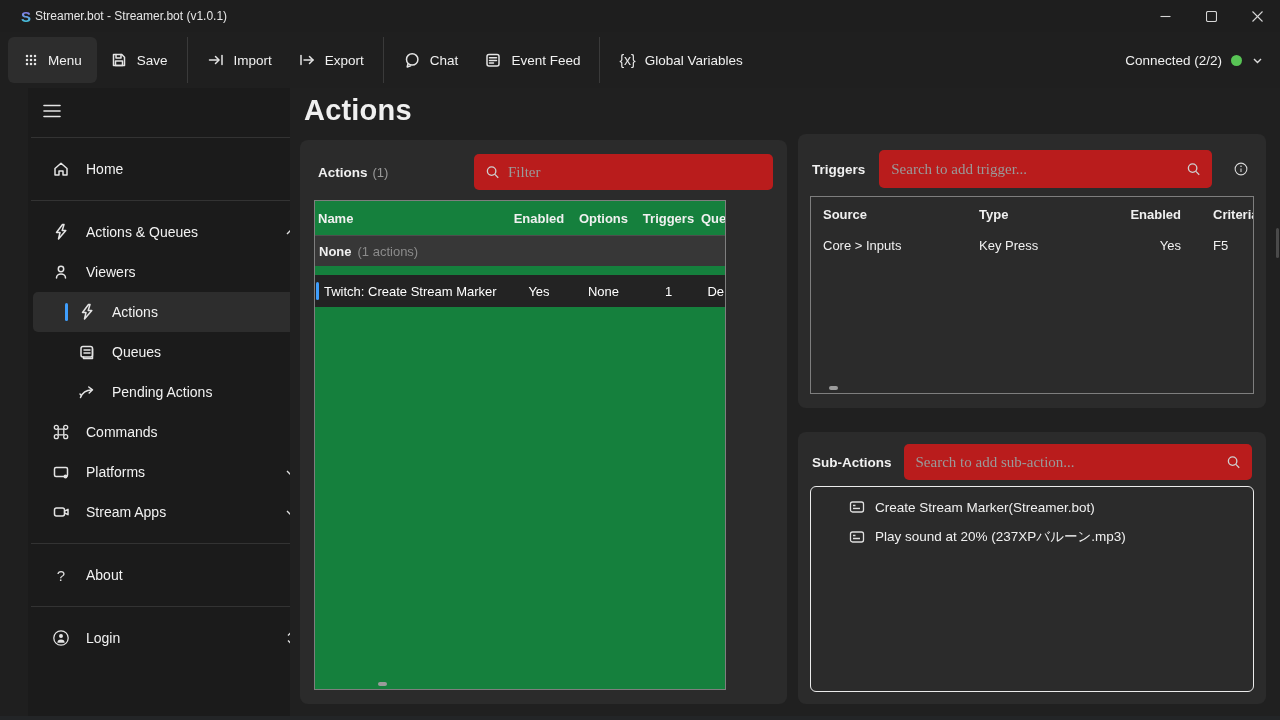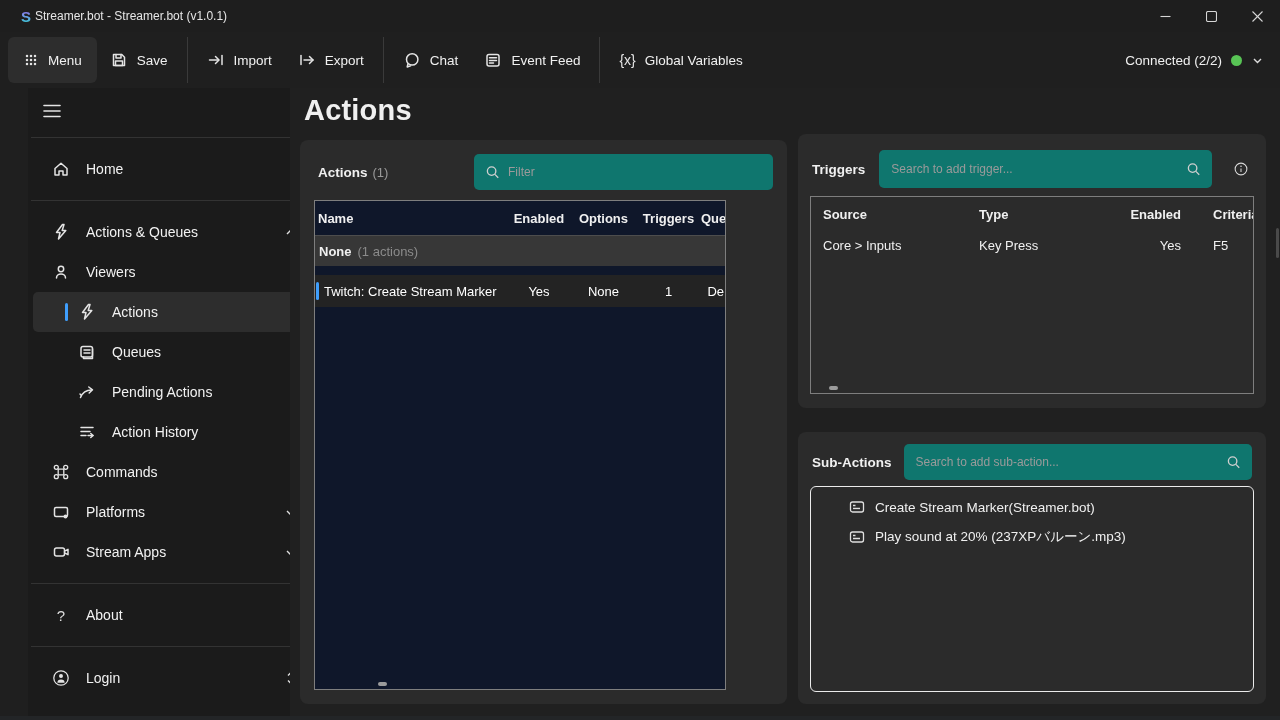--- a/index.html
+++ b/index.html
@@ -62,37 +62,37 @@
   .main { position:absolute; top:88px; left:290px; width:990px; height:632px; background:#202020; }
   .page-title { position:absolute; top:6px; left:14px; font-size:29px; font-weight:700; letter-spacing:.2px; }
 
   .panel { position:absolute; background:#2b2b2b; border-radius:8px; }
   .panel-head { display:flex; align-items:center; }
   .panel-title { font-weight:700; font-size:13.5px; white-space:nowrap; }
   .count { color:#9a9a9a; margin-left:5px; font-weight:400; }
 
   .search-wrap { position:relative; }
   .search-input {
-    width:100%; height:100%; background:#0f766e; border:none; border-radius:5px;
-    color:#f0f0f0; font-size:12px; outline:none; font-family:Liberation Sans, sans-serif;
+    width:100%; height:100%; background:#b91c1c; border:none; border-radius:5px;
+    color:#f0f0f0; font-size:15px; outline:none; font-family:Liberation Serif, serif;
   }
   .search-input::placeholder { color:#9a9a9a; }
   .icon-left   { padding-left:34px; }
   .icon-right  { padding-left:12px; padding-right:34px; }
   .search-icon { position:absolute; top:50%; transform:translateY(-50%); }
   .search-icon.left { left:11px; } .search-icon.right { right:11px; }
   .search-icon svg { stroke:#cfcfcf; stroke-width:1.5; fill:none; }
 
   
   .actions-panel { left:10px; top:52px; width:487px; height:564px; }
   .actions-panel .panel-head { padding:14px 14px 8px 18px; }
   .actions-panel .search-wrap { margin-left:auto; width:299px; height:36px; }
   .a-table {
     position:absolute; left:14px; top:60px; width:412px; height:490px;
-    border:1px solid #7e7e7e; background:#0f172a; overflow:hidden;
+    border:1px solid #7e7e7e; background:#15803d; overflow:hidden;
   }
   .a-grid { display:grid; grid-template-columns:192px 64px 65px 65px 1fr; align-items:center; }
   .a-header { height:34px; font-weight:700; }
   .a-header .c { text-align:center; }
   .a-header .c-name { text-align:left; padding-left:3px; }
   .a-header .c-queue { text-align:right; padding-right:14px; }
   .group-row { height:31px; background:#373737; border-top:1px solid #4d4d4d; display:flex; align-items:center; padding-left:4px; }
   .group-suffix { color:#8b8b8b; margin-left:6px; }
   .action-row { height:32px; margin-top:9px; background:#232323; position:relative; color:#ffffff; }
   .action-row::before {
@@ -335,32 +335,20 @@
     <span class="side-icon">
       <svg width="18" height="18" viewBox="0 0 18 18" class="stroke">
         <path d="M2.5 14.5 C4.5 9.5 8.5 7 13.5 7"></path>
         <polyline points="10.8,4 14.5,6.8 11.2,10"></polyline>
         <line x1="2" y1="11" x2="3.2" y2="12.2"></line>
       </svg>
     </span>
     <span>Pending Actions</span>
   </div>
 
-  <div class="side-item child">
-    <span class="side-icon">
-      <svg width="18" height="18" viewBox="0 0 18 18" class="stroke">
-        <line x1="3" y1="4.5" x2="15" y2="4.5"></line>
-          <line x1="3" y1="8.5" x2="12" y2="8.5"></line>
-          <line x1="3" y1="12.5" x2="8" y2="12.5"></line>
-        <line x1="10" y1="12.5" x2="15" y2="12.5"></line>
-          <polyline points="12.8,10.5 15,12.5 12.8,14.5"></polyline>
-      </svg>
-    </span>
-    <span>Action History</span>
-  </div>
 
   <div class="side-item">
     <span class="side-icon">
       <svg width="18" height="18" viewBox="0 0 18 18" class="stroke" style="stroke-width:1.3">
         <rect x="6.2" y="6.2" width="5.6" height="5.6"></rect>
         <circle cx="4.3" cy="4.3" r="2"></circle>
           <circle cx="13.7" cy="4.3" r="2"></circle>
         <circle cx="4.3" cy="13.7" r="2"></circle>
           <circle cx="13.7" cy="13.7" r="2"></circle>
       </svg>

